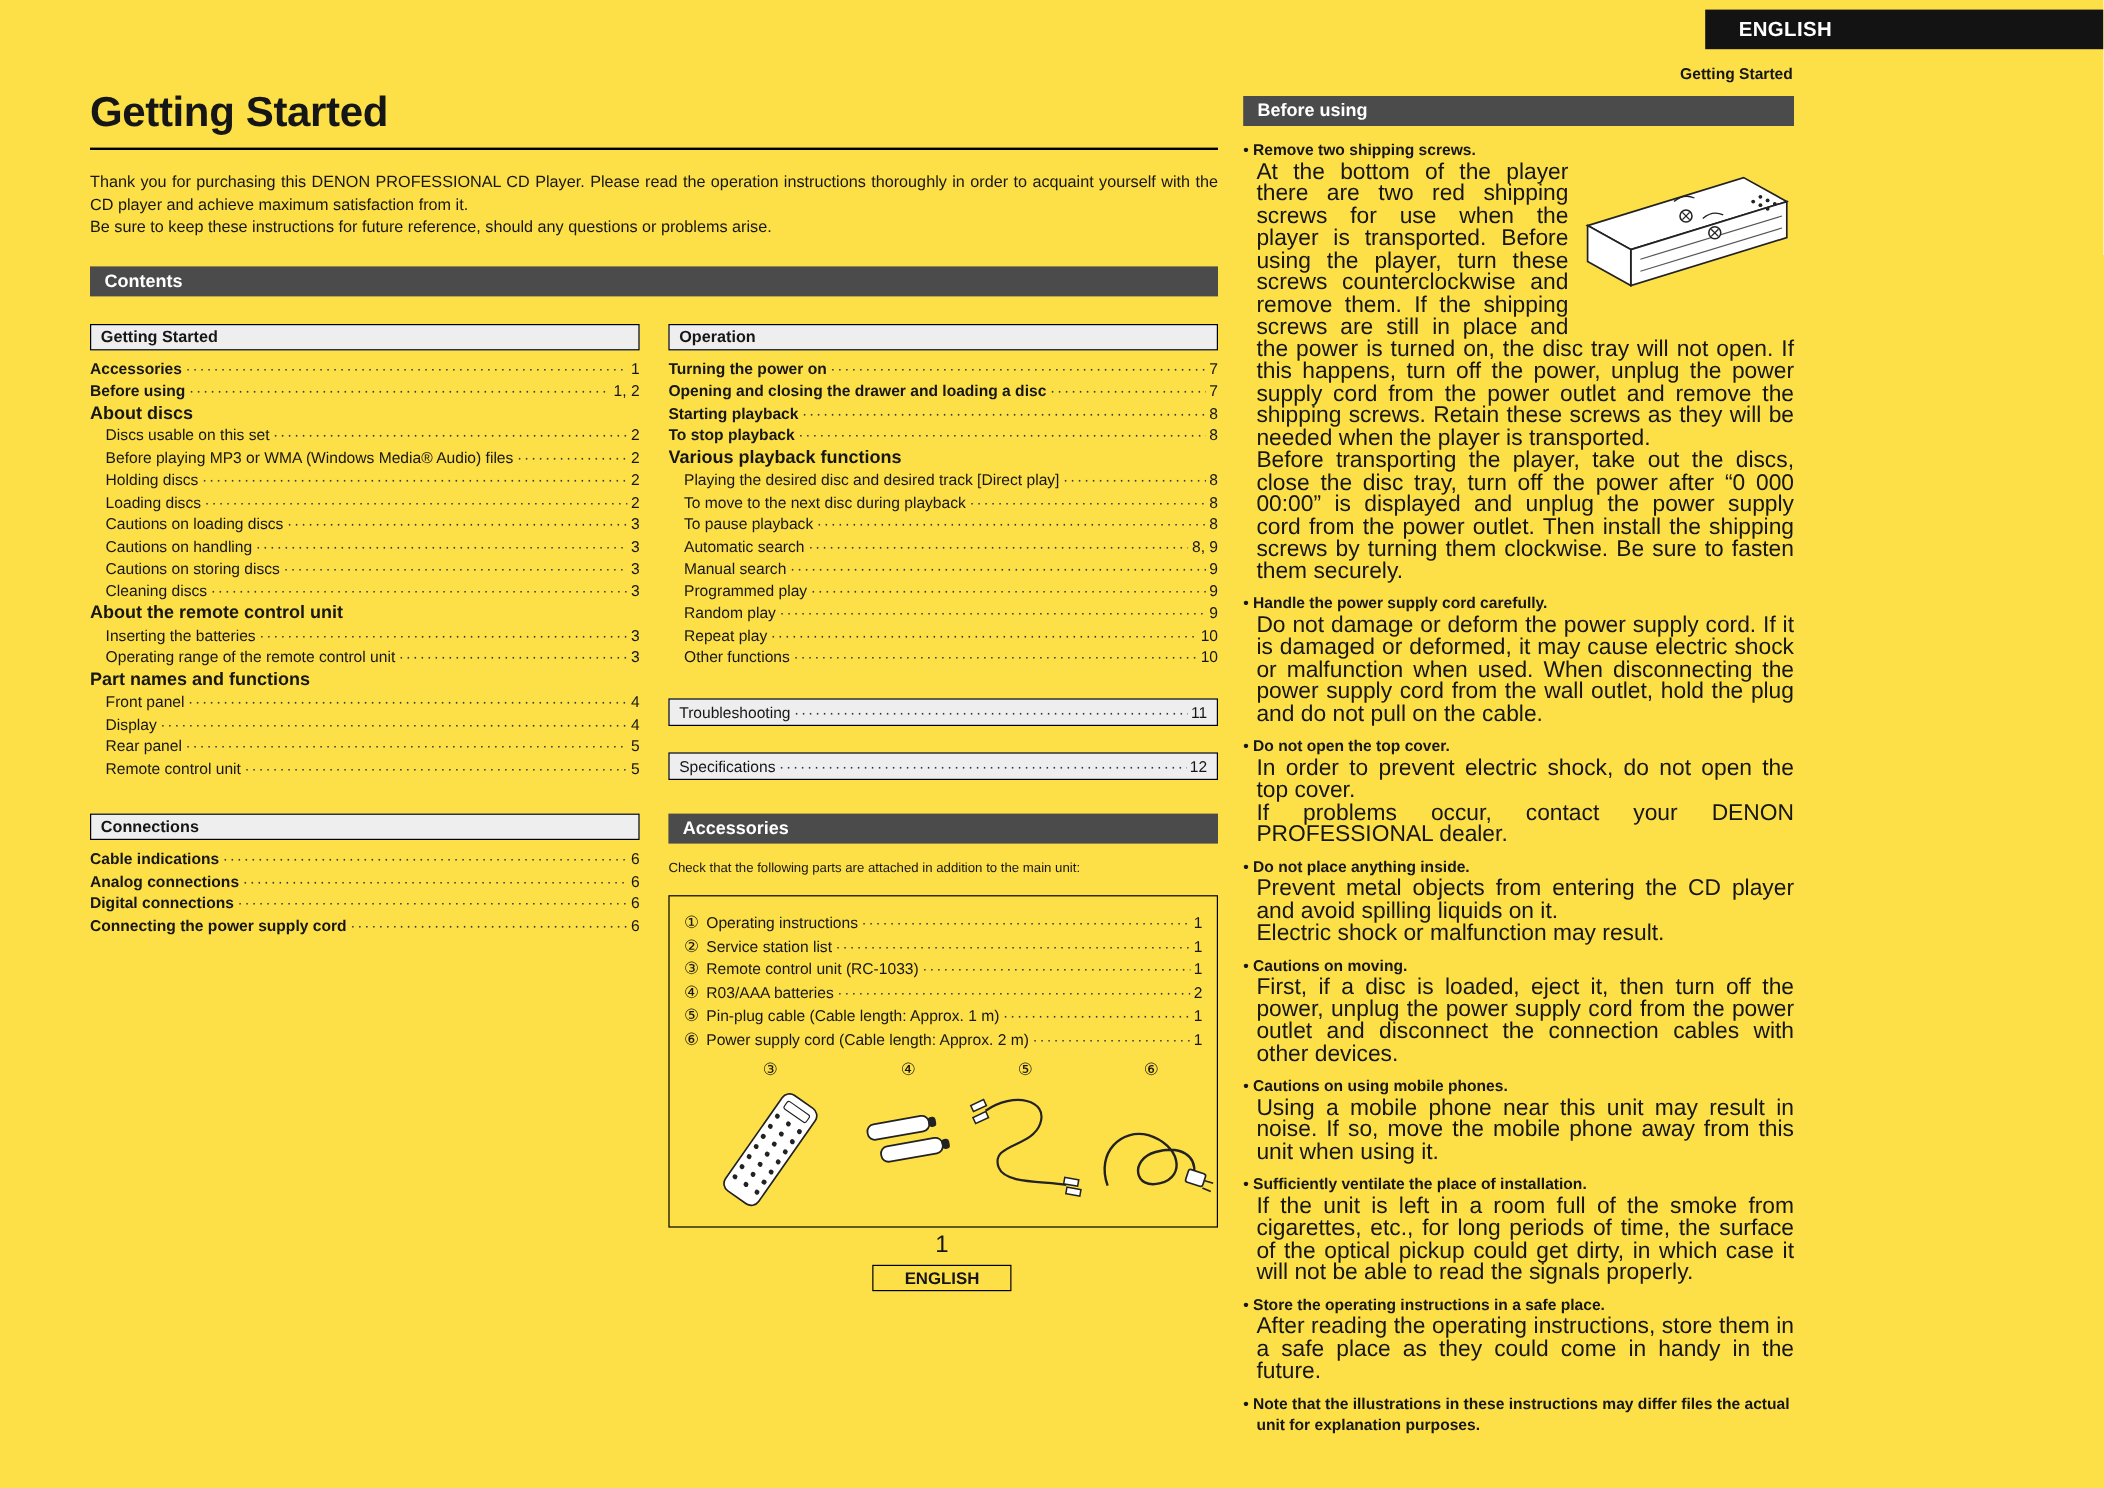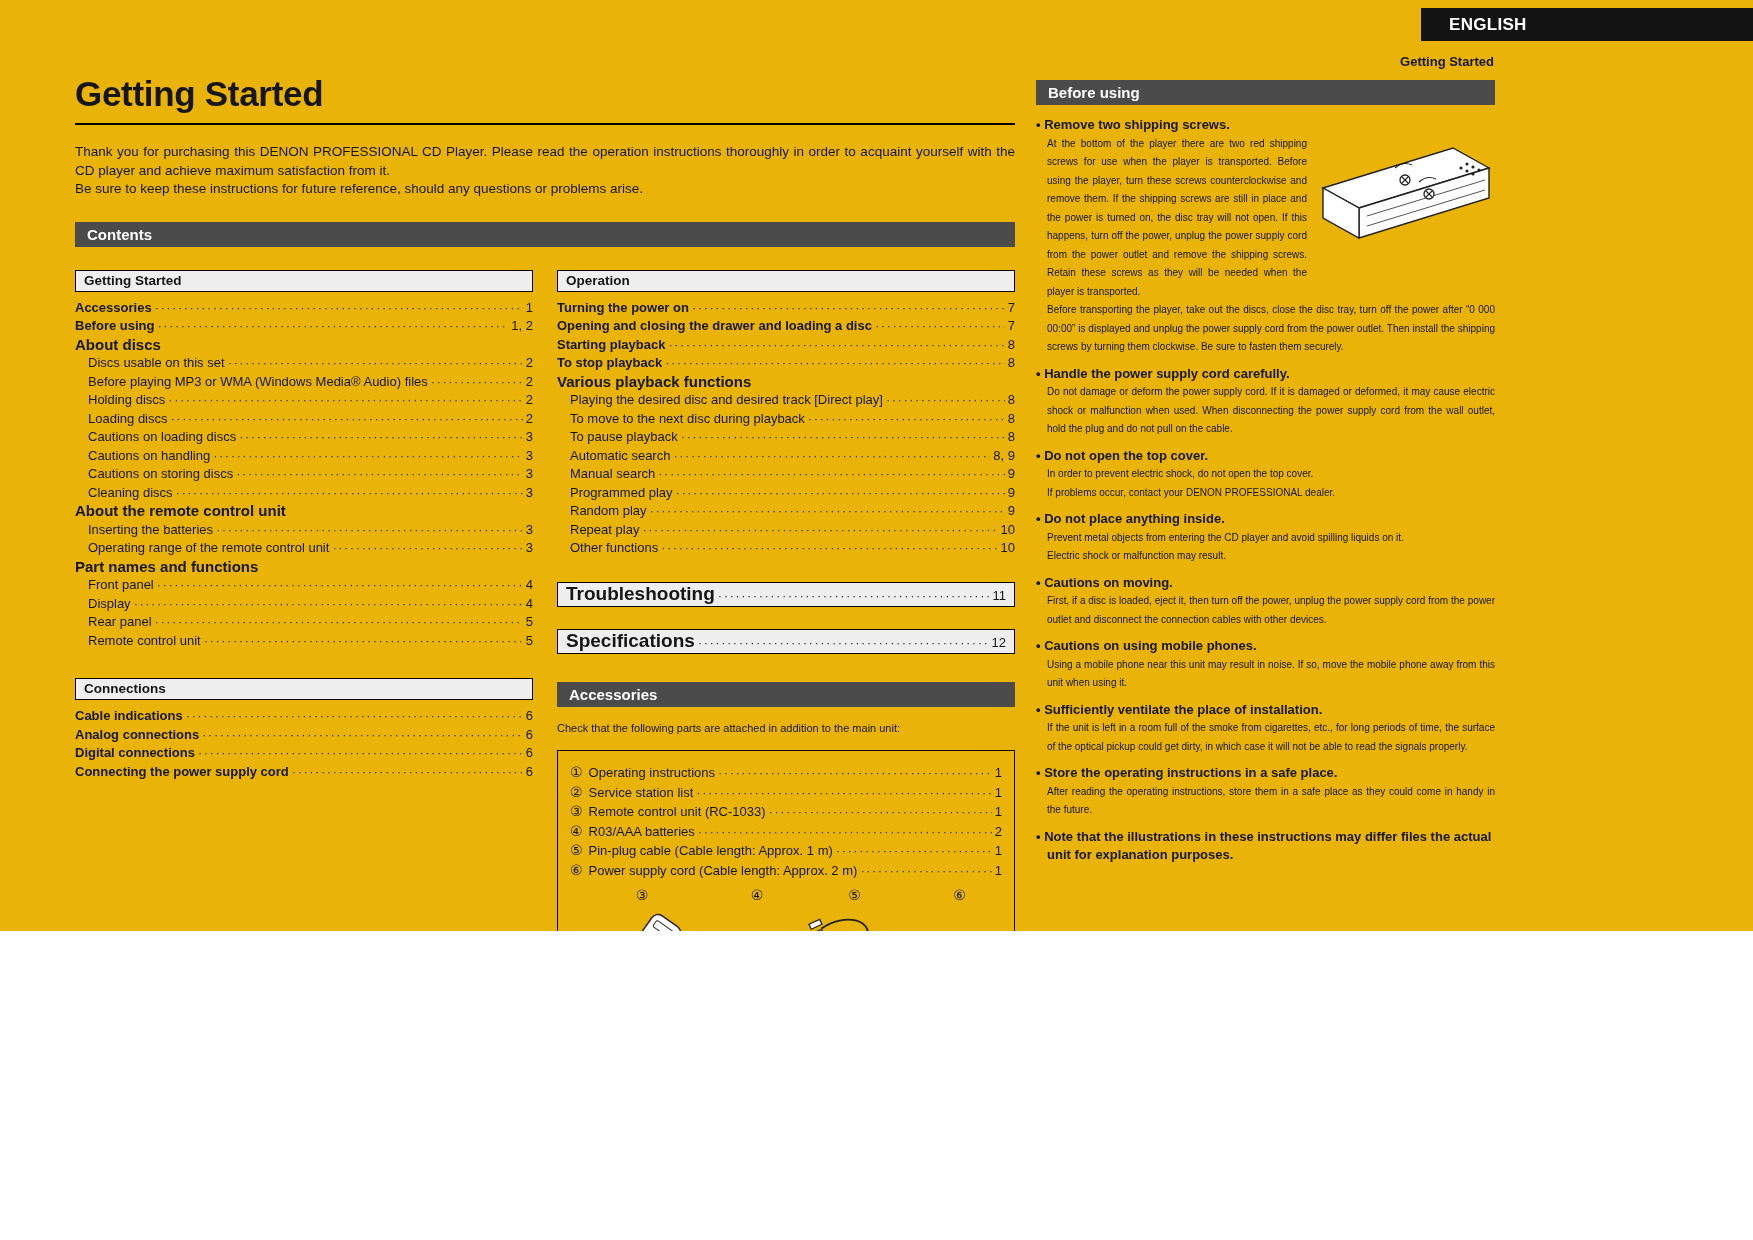--- a/index.html
+++ b/index.html
@@ -1,18 +1,18 @@
 <!DOCTYPE html>
 <html><head>
 <meta charset="utf-8">
 <style>
   * { margin:0; padding:0; box-sizing:border-box; }
   html,body { background:#ffffff; }
   .page {
-    position:relative; width:1753px; height:931px; background:#eab308;
+    position:relative; width:1753px; height:1240px; background:#fde047;
     font-family:"Liberation Sans","DejaVu Sans",sans-serif; color:#161616; overflow:hidden;
   }
   
   .lang-banner {
     position:absolute; top:8px; left:1421px; width:332px; height:33px;
     background:#131313; color:#fff; font-weight:bold; font-size:17px;
     display:flex; align-items:center; padding-left:28px; letter-spacing:.3px;
   }
   .running-head { position:absolute; top:54px; left:1036px; width:458px; text-align:right; font-size:13px; font-weight:bold; }
 
@@ -37,38 +37,38 @@
   .toc-label { white-space:nowrap; }
   .dots { flex:1 1 auto; min-width:8px; overflow:hidden; white-space:nowrap; margin:0 3px; }
   .dots::after {
     content:"·······································································································································································································";
     letter-spacing:1.5px; color:#333; font-size:13px;
   }
   .toc-page { white-space:nowrap; }
   .gap-connections { margin-top:28px; }
 
   .toc-single { display:flex; align-items:baseline; border:1px solid #000; background:#eeeeee; font-size:13px; padding:2px 8px; line-height:17px; overflow:hidden; }
-  .toc-single .toc-label { font-weight:bold; font-size:19px; }
+  .toc-single .toc-label { font-weight:normal; font-size:13px; }
   .mt-24 { margin-top:24px; } .mt-22 { margin-top:22px; } .mt-28 { margin-top:28px; }
 
   .acc-note { font-size:11px; line-height:18.5px; text-align:justify; margin-top:12px; }
   .acc-box { border:1px solid #000; margin-top:13px; padding:12px 12px 8px; }
   .acc-row { display:flex; align-items:baseline; font-size:13px; line-height:18.6px; overflow:hidden; }
   .acc-num { font-size:14px; margin-right:6px; }
   .acc-figures { display:flex; justify-content:space-between; align-items:flex-start; margin-top:6px; padding:0 2px; }
   .fig-block { display:flex; flex-direction:column; align-items:center; }
   .fig-num { font-size:14px; margin-bottom:2px; }
 
   
   .right-col { position:absolute; left:1036px; top:80px; width:459px; }
   .bu-list { margin-top:11px; }
   .bu-item { margin-bottom:8px; }
   .bu-title { font-size:13px; line-height:18.5px; font-weight:bold; padding-left:11px; text-indent:-11px; }
   .bu-title::before { content:"• "; }
-  .bu-body { font-size:10px; line-height:18.5px; text-align:justify; padding-left:11px; }
+  .bu-body { font-size:19px; line-height:18.5px; text-align:justify; padding-left:11px; }
   .bu-text { white-space:pre-line; }
   .bu-fig { float:right; margin:3px 0 4px 10px; }
 
   
   .footer { position:absolute; left:785px; top:1026px; transform:translateX(-50%); text-align:center; }
   .page-num { font-size:20px; line-height:22px; }
   .footer-lang { display:inline-block; border:1px solid #000; font-weight:bold; font-size:14px; padding:2px 26px; margin-top:6px; }
 </style>
 </head>
 <body>

